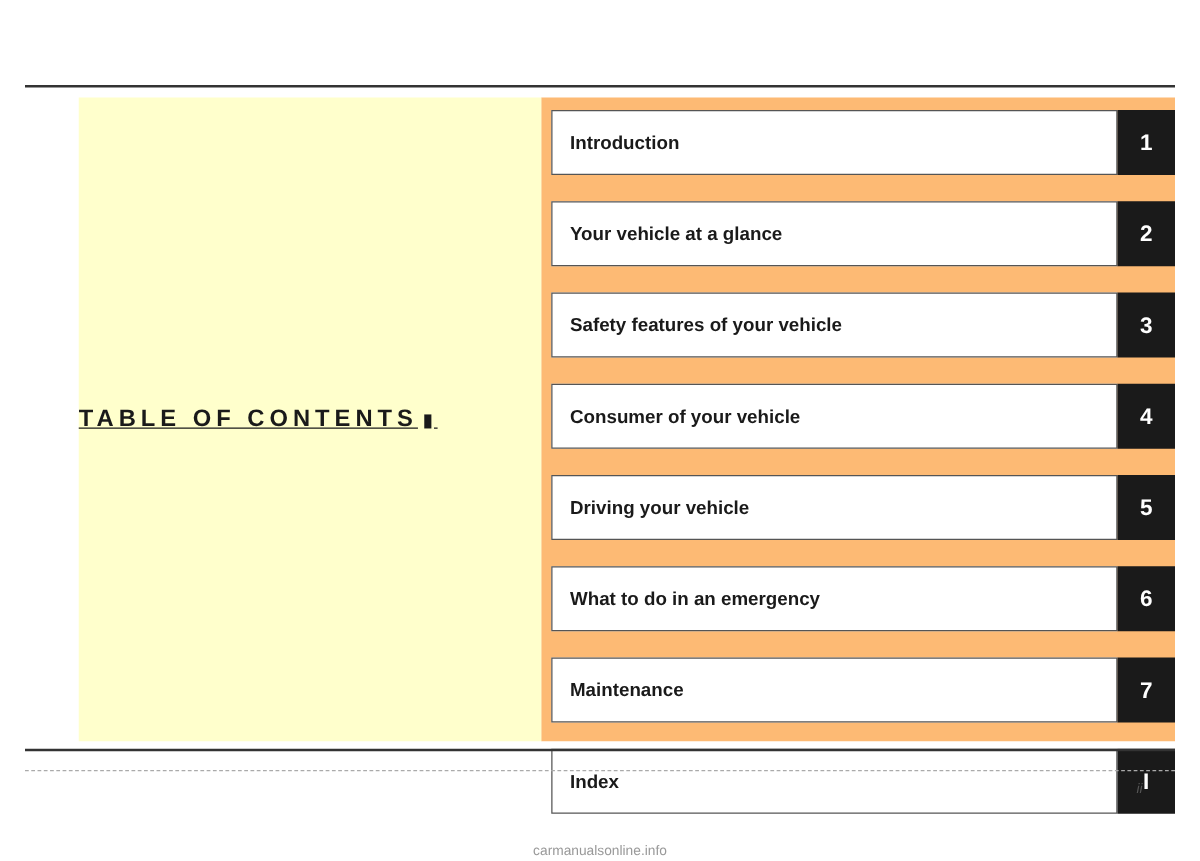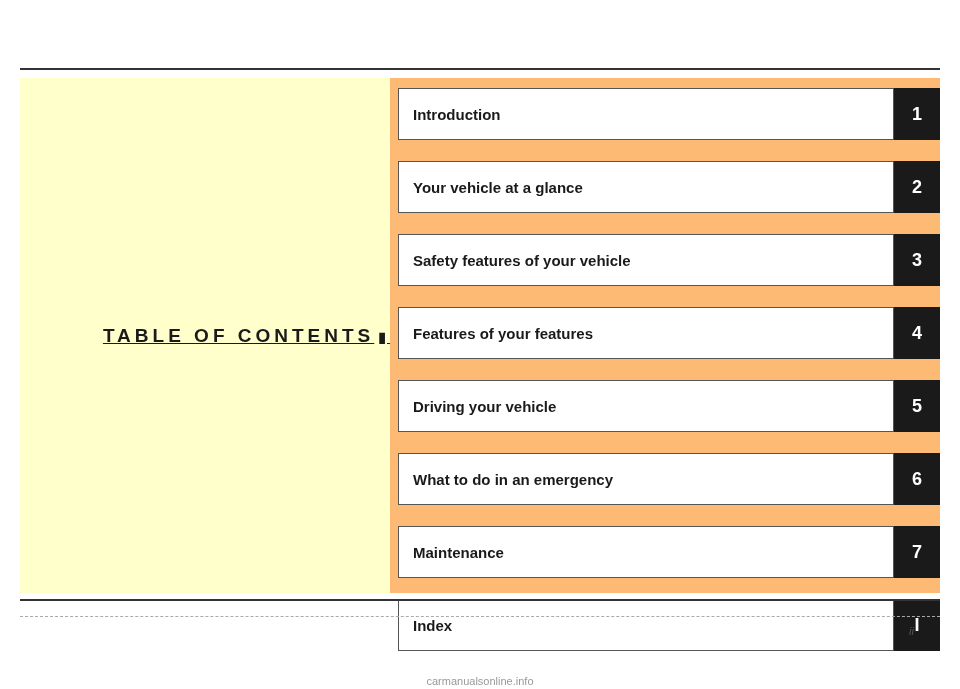--- a/index.html
+++ b/index.html
@@ -69,23 +69,24 @@
       right: 20px;
       bottom: 96px;
       display: flex;
     }
 
     .left-panel {
       width: 370px;
       background: #ffffcc;
       display: flex;
       align-items: center;
-      justify-content: flex-end;
+      justify-content: flex-start;
       position: relative;
       flex-shrink: 0;
+      margin-left: 43px;
     }
 
     .toc-title {
       font-size: 19px;
       font-weight: bold;
       letter-spacing: 4px;
       color: #1a1a1a;
       text-decoration: underline;
       text-decoration-color: #1a1a1a;
       font-family: Arial, sans-serif;
@@ -154,21 +155,21 @@
       </div>
       <div class="toc-row">
         <div class="toc-label">Your vehicle at a glance</div>
         <div class="toc-number">2</div>
       </div>
       <div class="toc-row">
         <div class="toc-label">Safety features of your vehicle</div>
         <div class="toc-number">3</div>
       </div>
       <div class="toc-row">
-        <div class="toc-label">Features of your features</div>
+        <div class="toc-label">Consumer of your vehicle</div>
         <div class="toc-number">4</div>
       </div>
       <div class="toc-row">
         <div class="toc-label">Driving your vehicle</div>
         <div class="toc-number">5</div>
       </div>
       <div class="toc-row">
         <div class="toc-label">What to do in an emergency</div>
         <div class="toc-number">6</div>
       </div>

